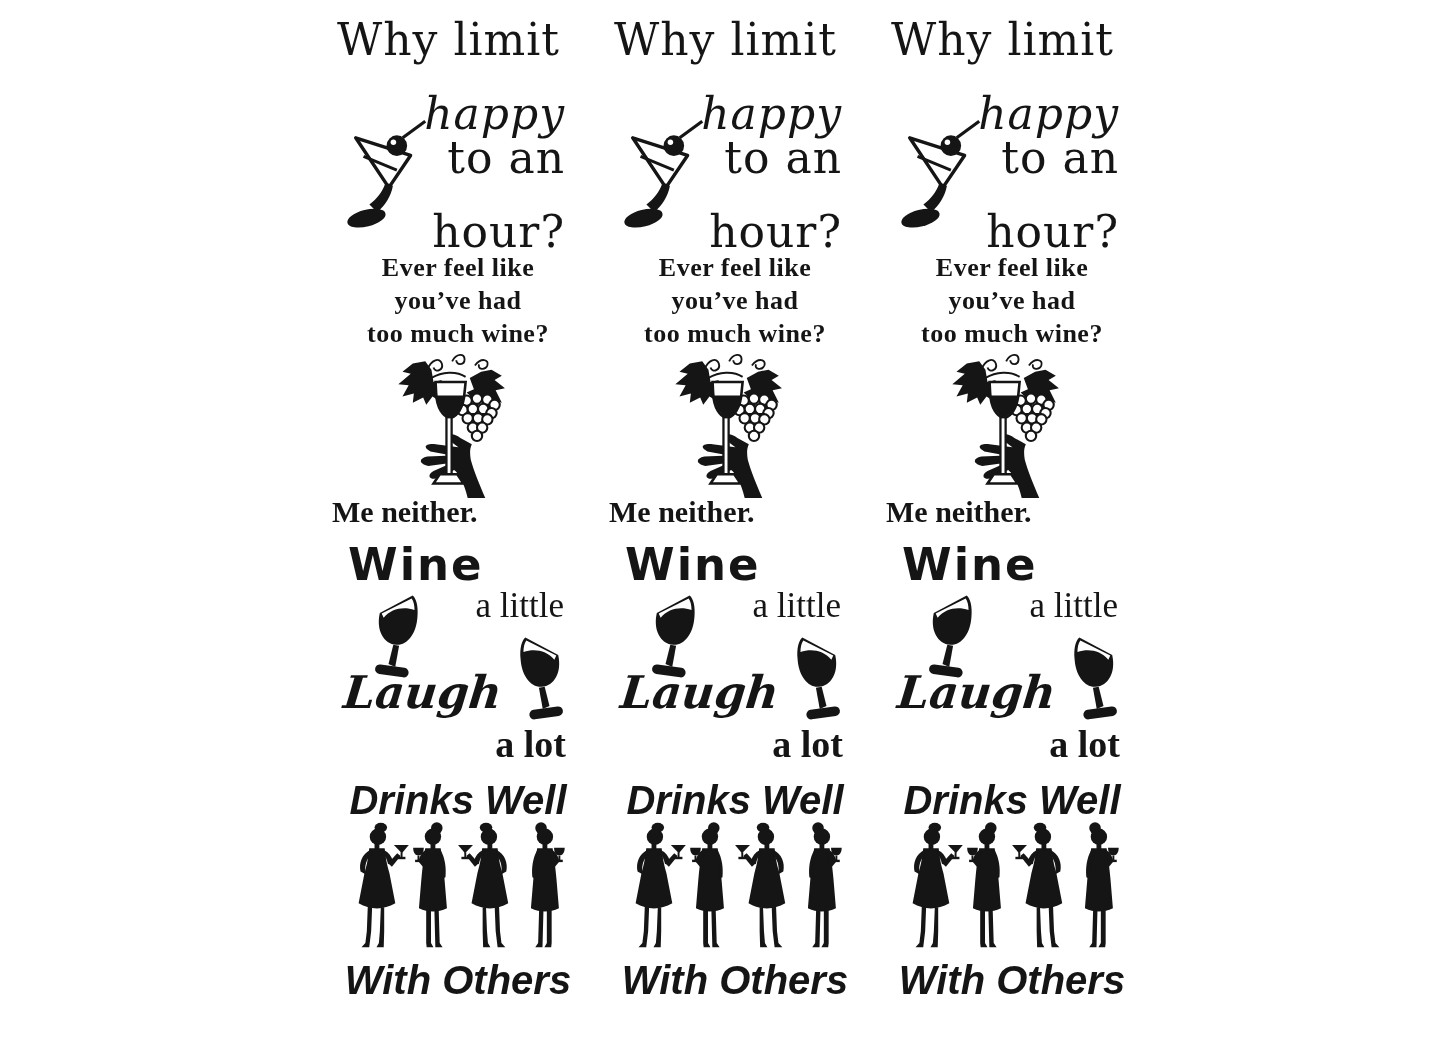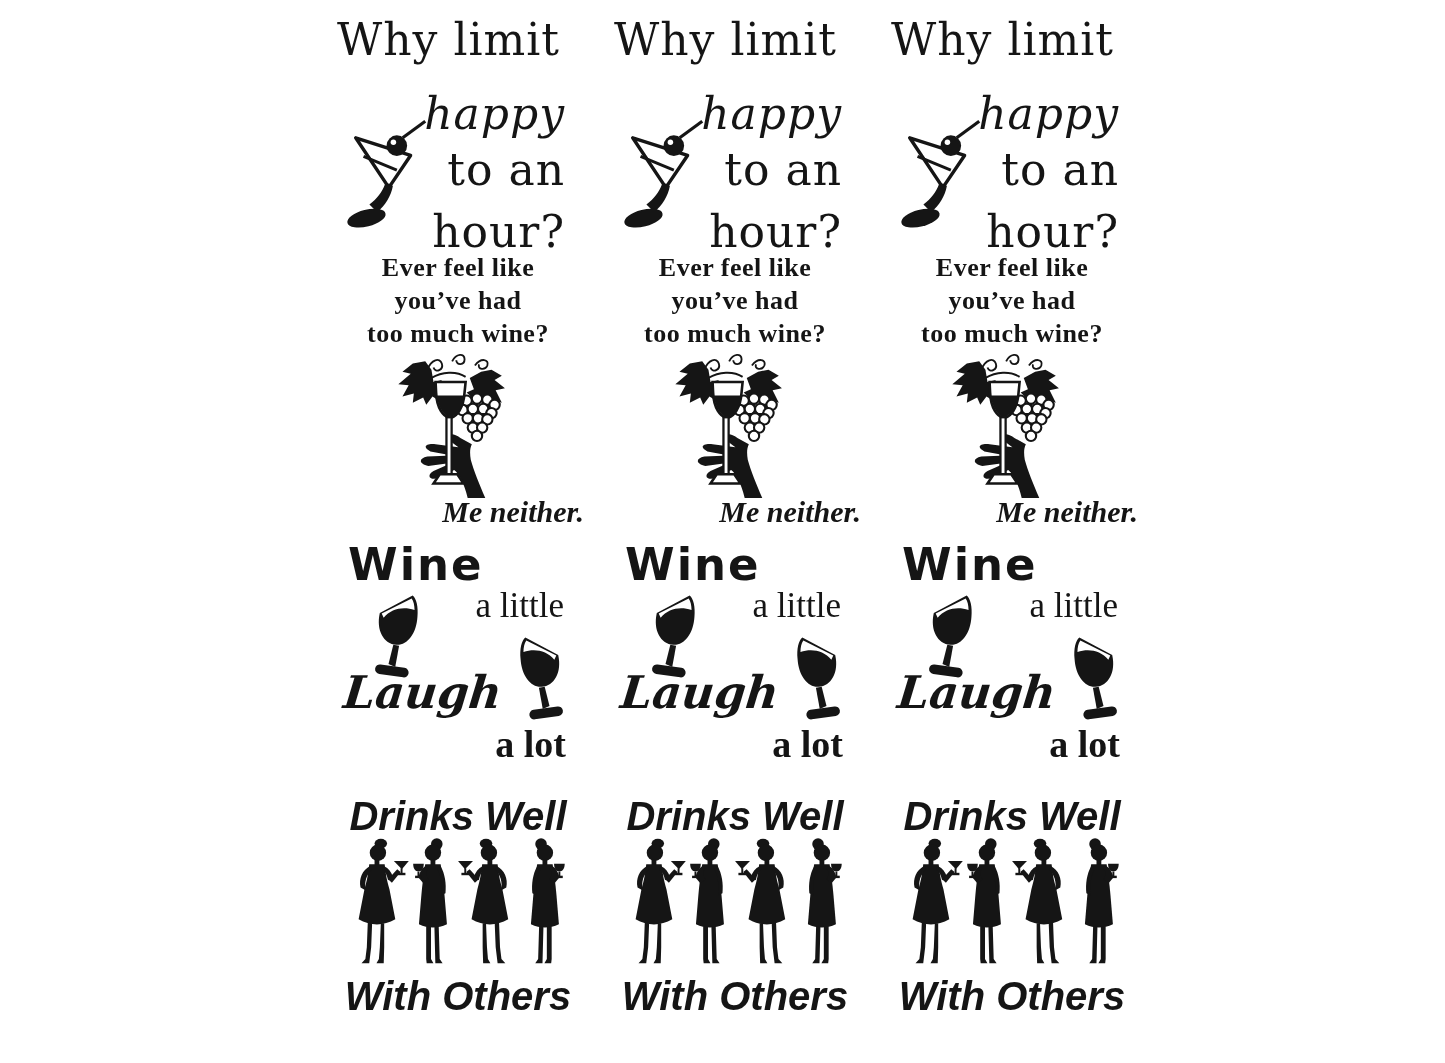--- a/index.html
+++ b/index.html
@@ -18,35 +18,35 @@
 
   
   .b1{height:230px;}
   .b1 .line{
     position:absolute;right:19px;left:0;text-align:right;
     font-family:"DejaVu Serif", serif;font-size:44px;line-height:50px;
     letter-spacing:1px;white-space:nowrap;
   }
   .b1 .l1{top:-6px;right:24px;}
   .b1 .l2{top:68px;font-style:italic;}
-  .b1 .l3{top:124px;}
+  .b1 .l3{top:112px;}
   .b1 .l4{top:186px;}
   .b1 .martini{position:absolute;left:8px;top:95px;}
 
   
   .b2{height:282px;}
   .b2 .quote{
     position:absolute;top:0;left:0;right:0;text-align:center;
     font-family:"Liberation Serif", serif;font-weight:700;
     font-size:26px;line-height:33px;letter-spacing:.5px;
   }
   .b2 .grapesart{position:absolute;left:62px;top:100px;}
   .b2 .punch{
-    position:absolute;top:244px;left:0;right:0;text-align:right;
-    font-family:"Liberation Serif", serif;font-weight:700;font-size:30px;font-style:italic;
+    position:absolute;top:244px;left:0;right:0;text-align:left;
+    font-family:"Liberation Serif", serif;font-weight:700;font-size:30px;
   }
 
   
   .b3{height:228px;margin-top:13px;}
   .b3 .wineword{
     position:absolute;left:16px;top:-8px;
     font-family:"DejaVu Sans", sans-serif;font-weight:800;
     font-size:45px;letter-spacing:2px;
   }
   .b3 .alittle{
@@ -59,21 +59,21 @@
     font-size:45px;transform:skewX(-6deg);
   }
   .b3 .alot{
     position:absolute;right:18px;top:176px;
     font-family:"Liberation Serif", serif;font-weight:700;font-size:38px;
   }
   .b3 .glassL{position:absolute;left:42px;top:40px;}
   .b3 .glassR{position:absolute;left:176px;top:82px;}
 
   
-  .b4{height:244px;margin-top:24px;}
+  .b4{height:244px;margin-top:8px;}
   .b4 .dtop,.b4 .dbottom{
     position:absolute;left:0;right:0;text-align:center;
     font-family:"Liberation Sans", sans-serif;font-style:italic;font-weight:700;
     font-size:40px;letter-spacing:0;
   }
   .b4 .dtop{top:-4px;}
   .b4 .dbottom{top:176px;}
   .b4 .ladies{position:absolute;left:16px;top:40px;}
 </style>
 </head>

